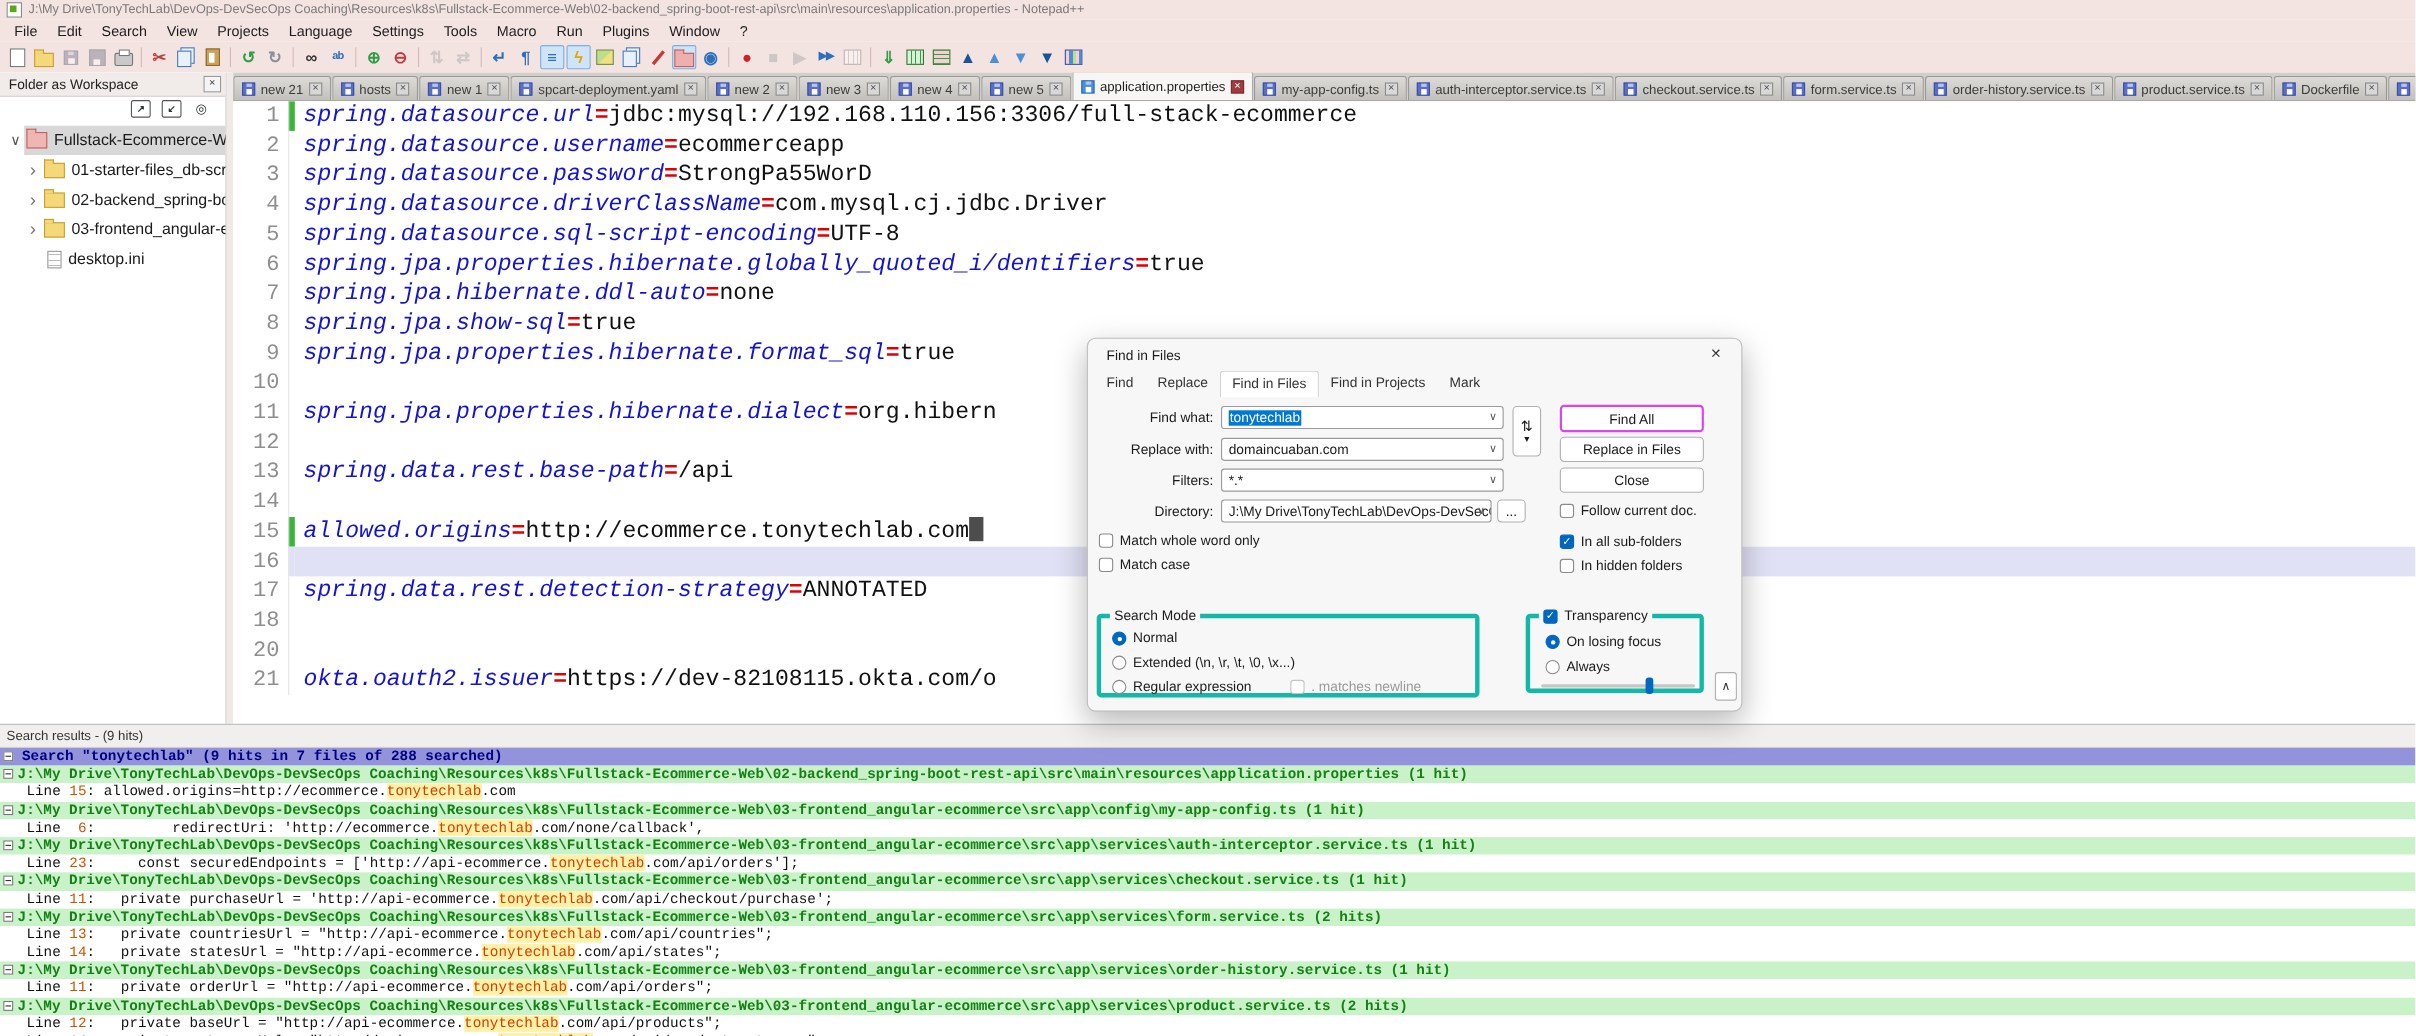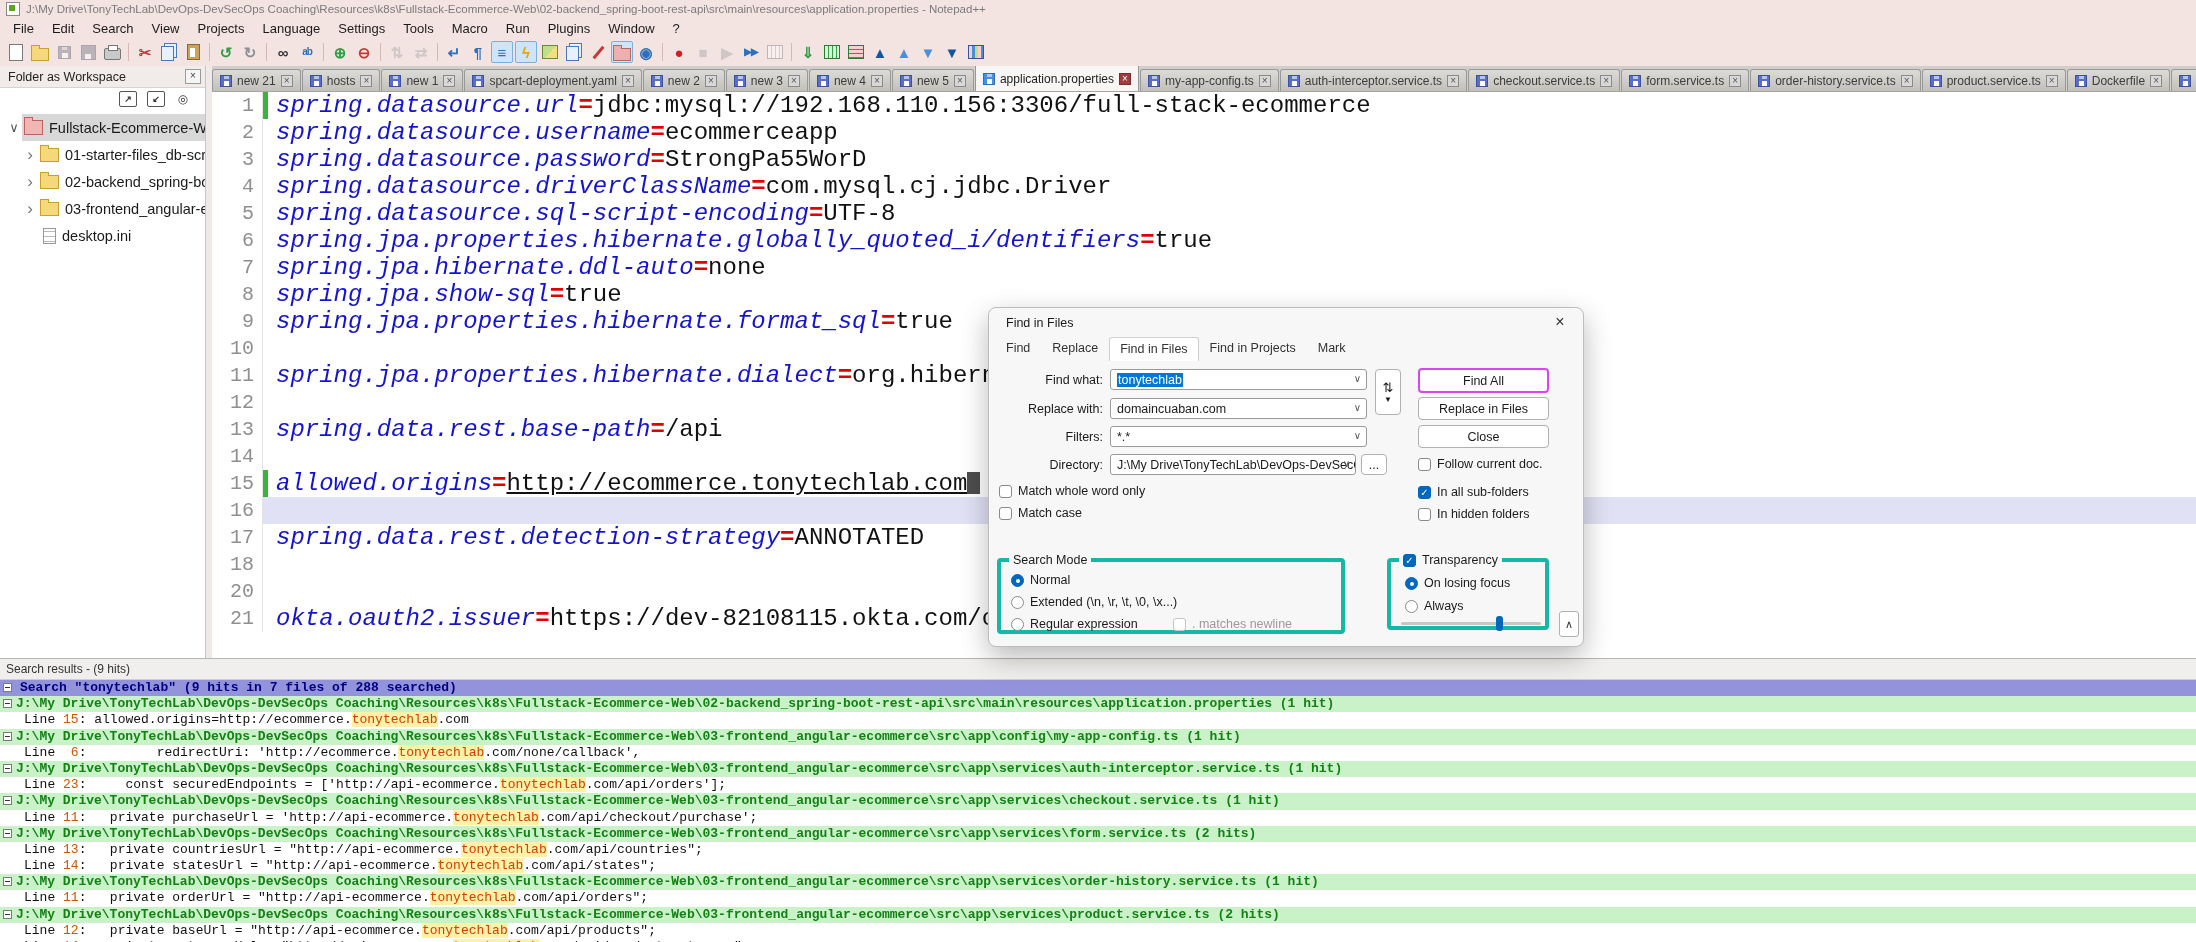--- a/index.html
+++ b/index.html
@@ -85,26 +85,26 @@
   .tab.active .floppy{background:#4a90d9;border-color:#2c6fbb;}
   .tclose{width:12px;height:12px;border:1px solid #8a8a8a;background:#d8d8d8;color:#555;font-size:10px;
           line-height:10px;text-align:center;flex:none;box-sizing:border-box;}
   .tab.active .tclose{background:#a03c40;border-color:#7c2c30;color:#fff;}
   
   .editor{flex:1;background:#fff;overflow:hidden;position:relative;font-family:"Liberation Mono",monospace;}
   .el{height:27px;display:flex;align-items:center;}
   .el .lnum{width:42px;flex:none;text-align:right;padding-right:8px;font-size:20px;color:#8f8f8f;}
   .el .mk{width:6px;height:27px;flex:none;border-left:1px solid #e4e4e4;box-sizing:border-box;}
   .el.marked .mk{background:#3cb43c;}
-  .el .tx{flex:1;min-width:0;white-space:pre;overflow:hidden;font-size:24px;padding-left:8px;height:27px;line-height:27px;}
+  .el .tx{flex:1;min-width:0;white-space:pre;overflow:hidden;font-size:21px;padding-left:8px;height:27px;line-height:27px;}
   .el.hl .tx,.el.hl .mk{background:#e1e1f5;}
   .k{color:#1414cc;font-style:italic;}
   .q{color:#e00000;font-weight:bold;}
   .v{color:#111;}
-  .v.url{text-decoration:underline;}
+  .v.url{}
   .cursor{display:inline-block;width:13px;height:22px;background:#4d4d4d;vertical-align:-4px;}
   
   .dlg{position:absolute;left:988px;top:307px;width:594px;height:338px;background:#f7f7f7;
        border:1px solid #bdbdbd;border-radius:8px;box-shadow:0 10px 28px rgba(0,0,0,.28);z-index:20;font-size:12.5px;color:#1a1a1a;}
   .dlg .ttl{position:absolute;left:17px;top:8px;font-size:12.5px;}
   .dlg .dx{position:absolute;right:14px;top:5px;font-size:16px;color:#333;width:18px;text-align:center;}
   .dtabs{position:absolute;left:6px;top:27px;height:25px;display:flex;align-items:flex-end;}
   .dtab{padding:4px 10px 5px;border:1px solid transparent;border-bottom:none;color:#333;white-space:nowrap;}
   .dtab.active{background:#fff;border-color:#d0d0d0;border-radius:3px 3px 0 0;position:relative;top:1px;}
   .dl{position:absolute;width:114px;text-align:right;}

